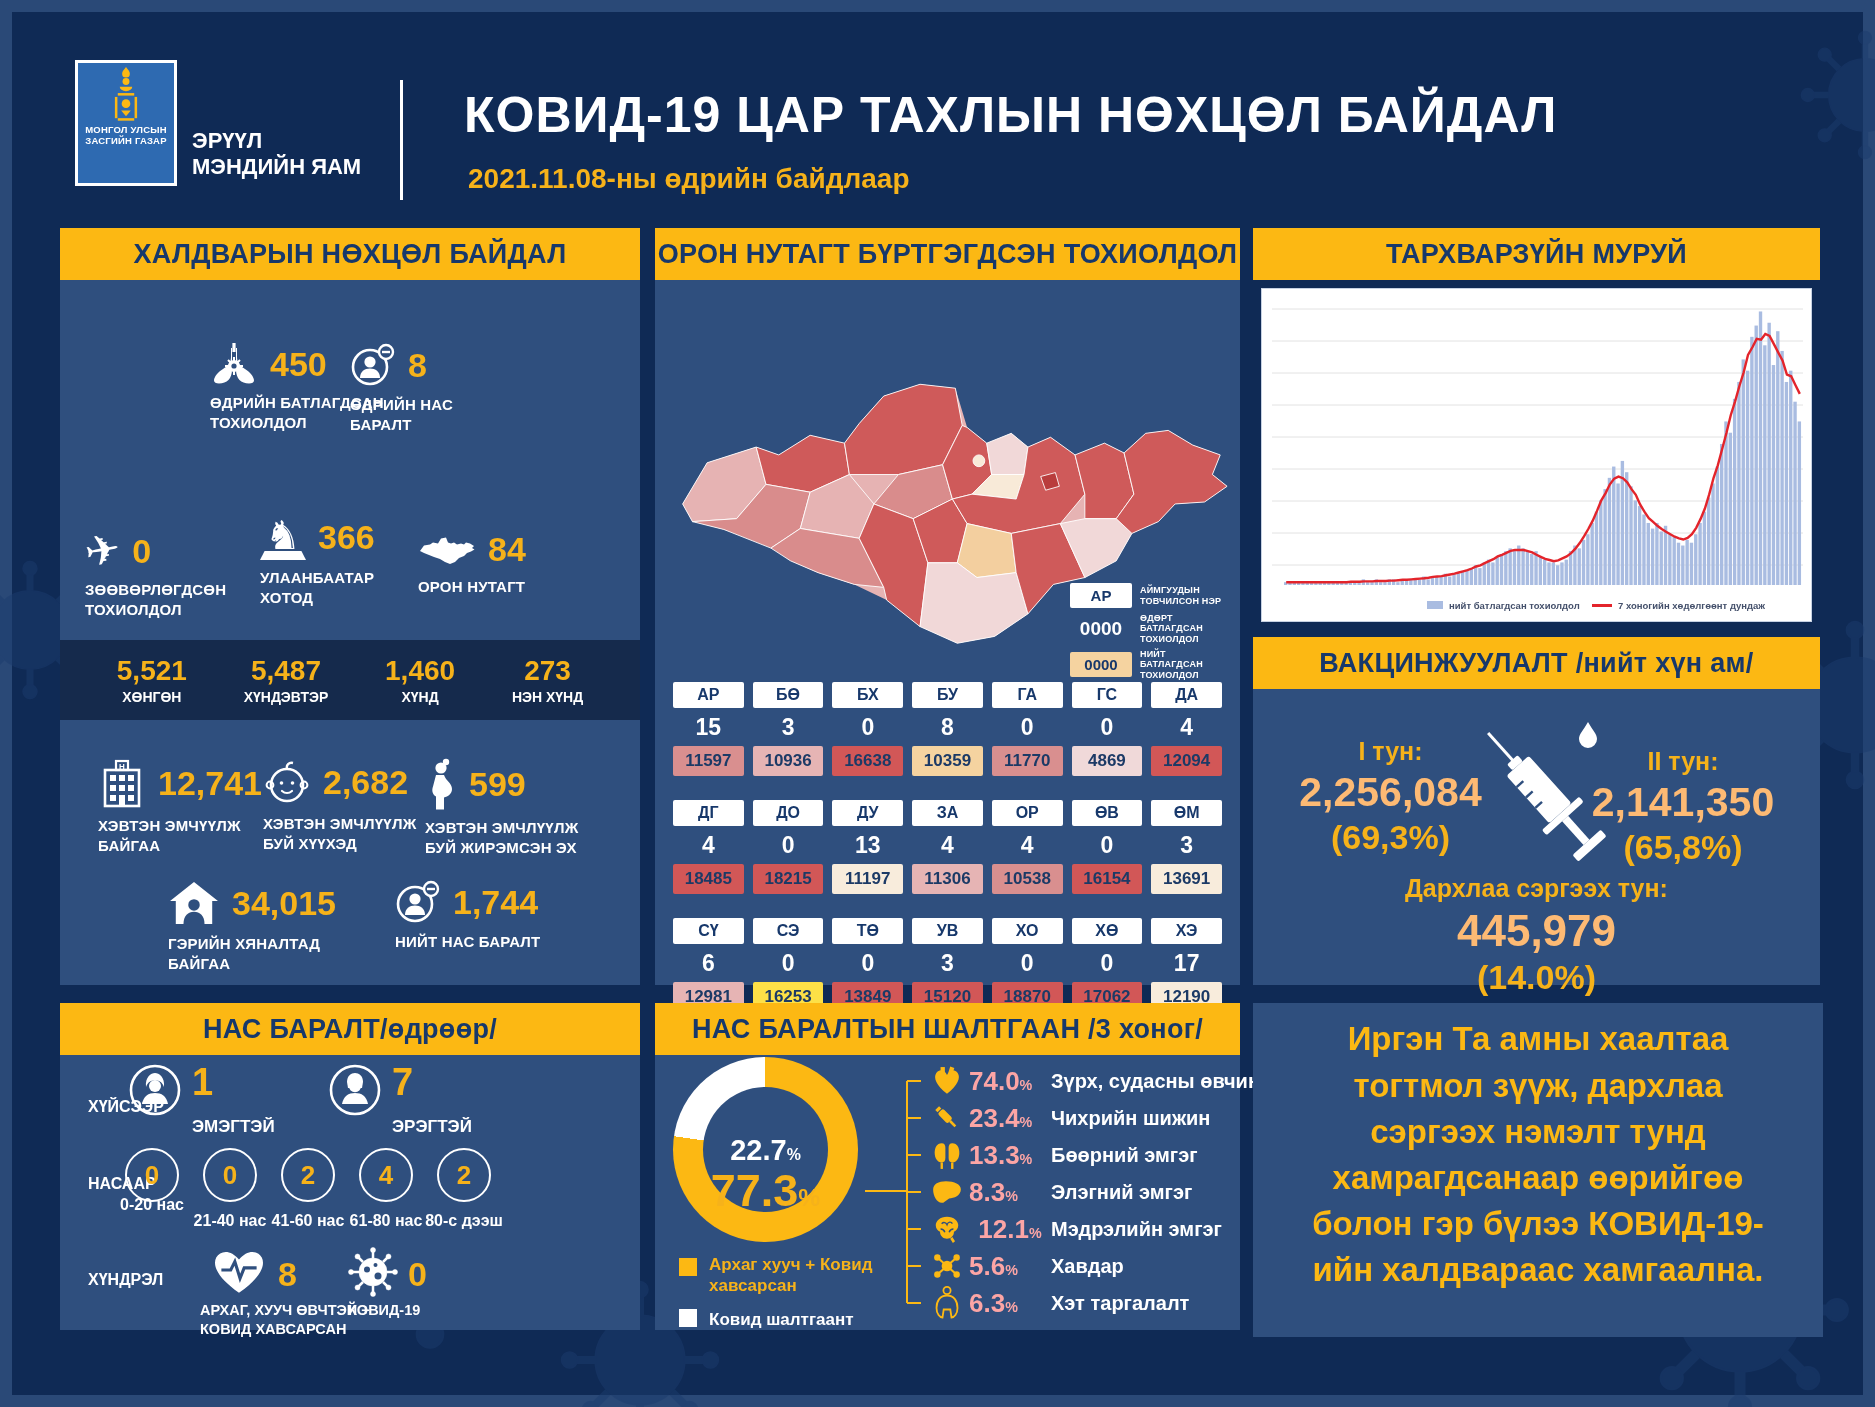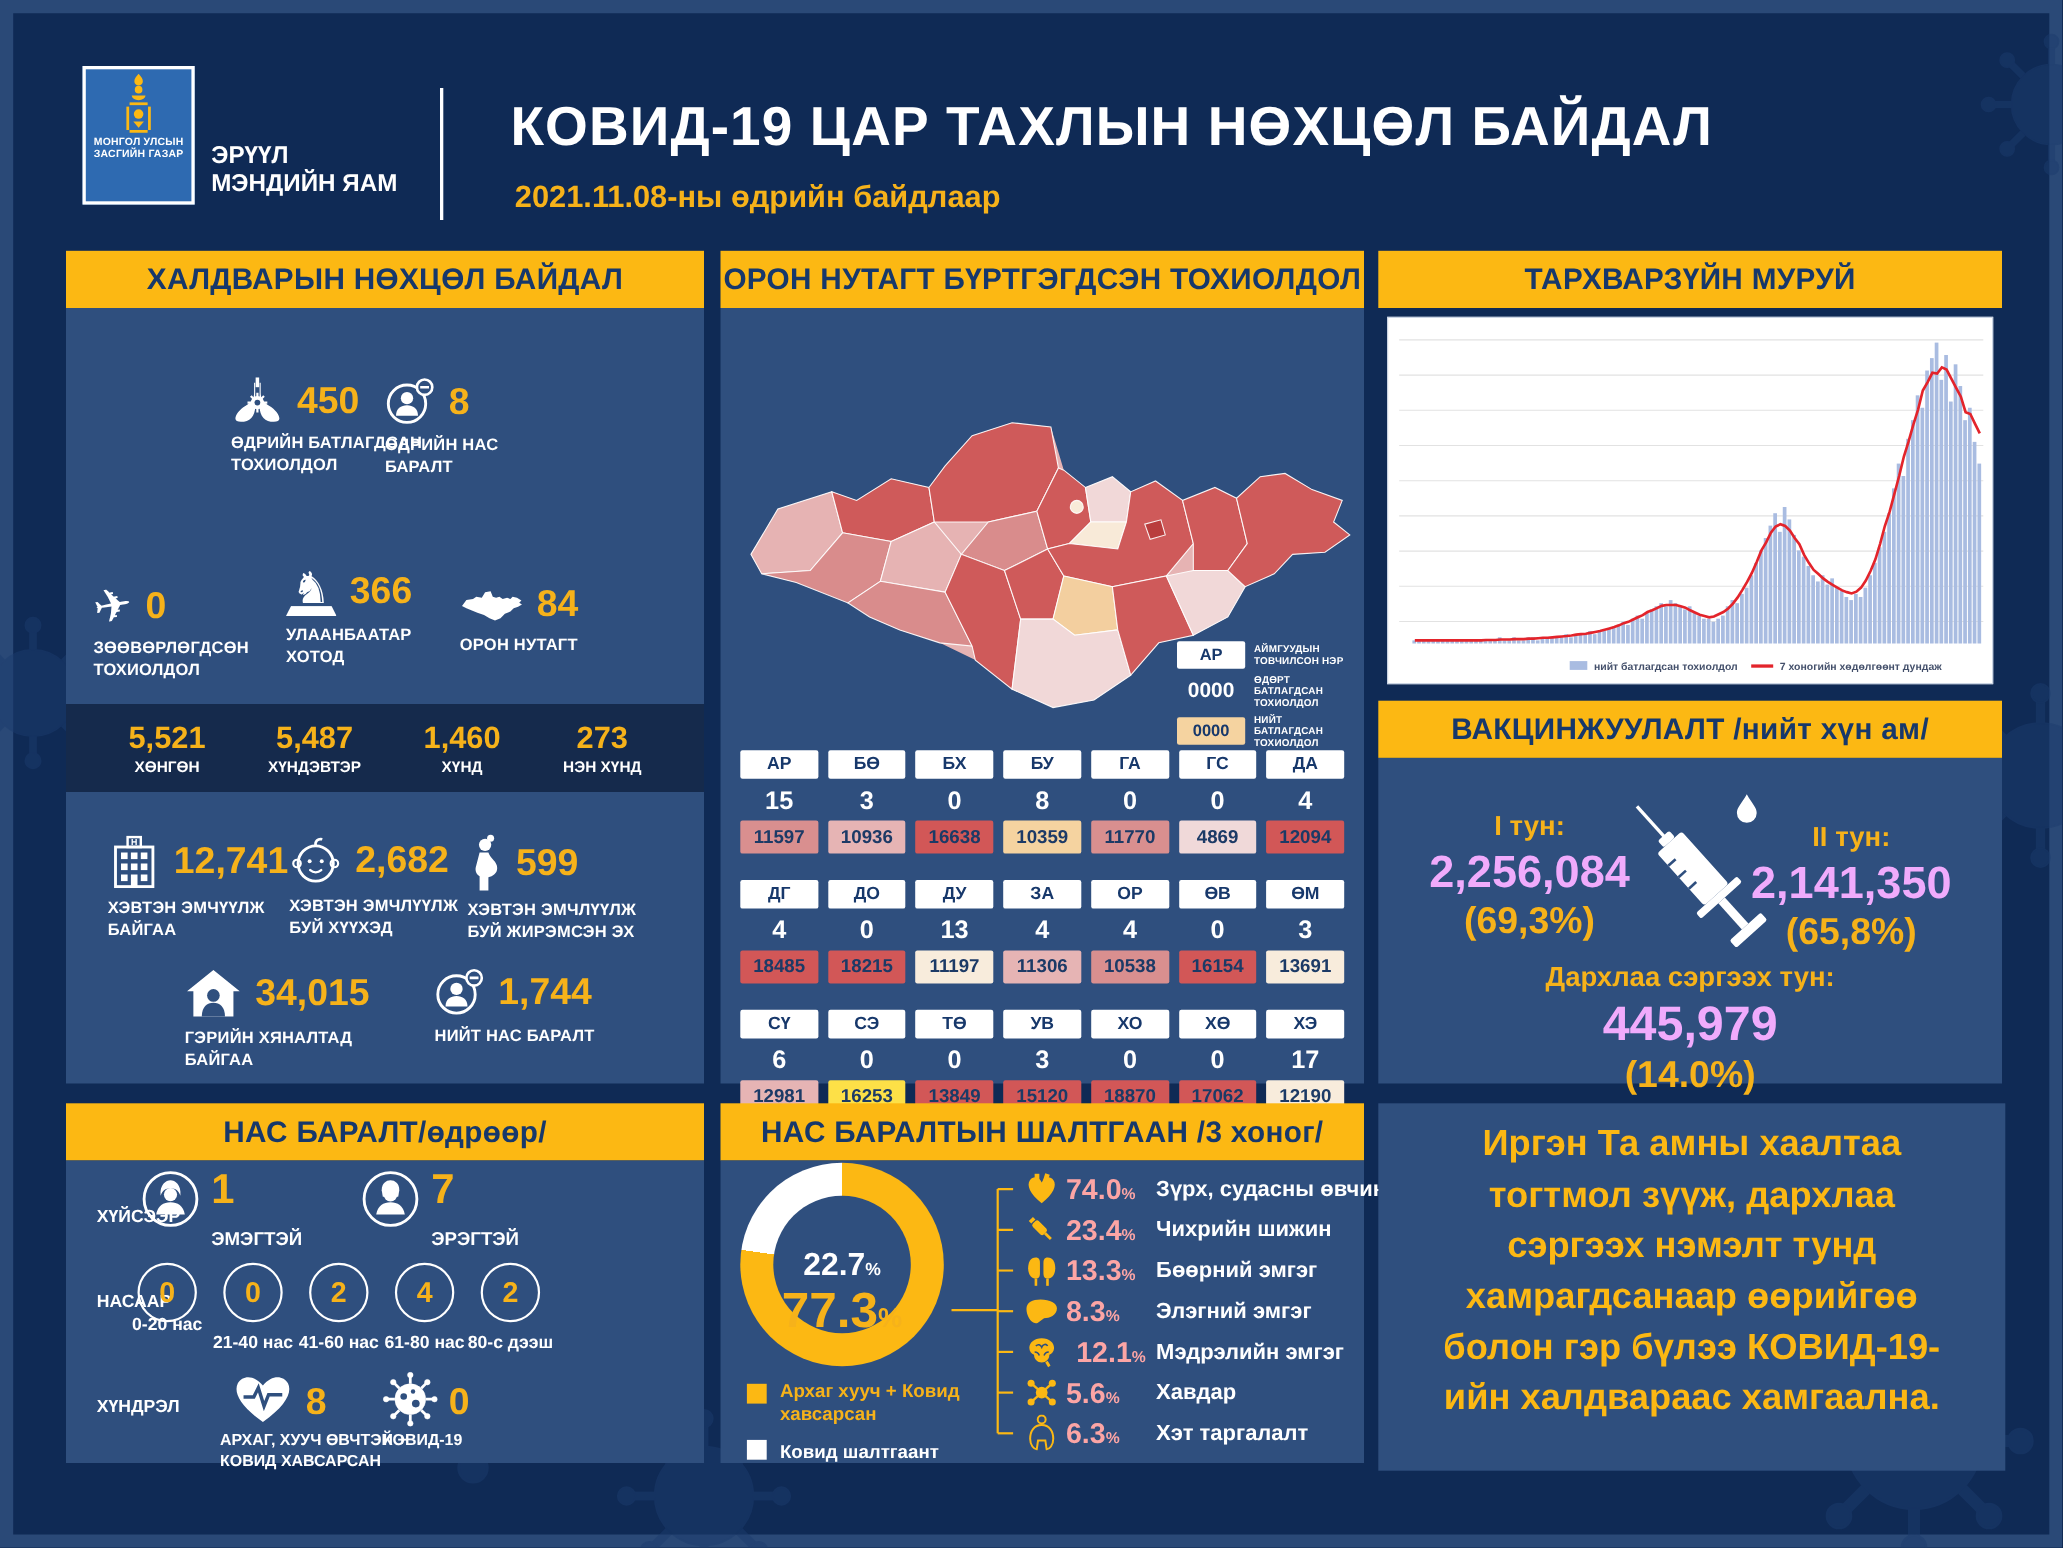--- a/index.html
+++ b/index.html
@@ -56,21 +56,21 @@
   .prov-cell{display:flex;flex-direction:column;gap:5px;}
   .prov-abbr{background:#fff;color:#17386b;height:26px;border-radius:2px;
     display:flex;align-items:center;justify-content:center;font-size:16px;}
   .prov-daily{color:#fff;font-size:23px;text-align:center;height:28px;line-height:28px;}
   .prov-total{color:#1c3a66;height:30px;border-radius:2px;display:flex;align-items:center;justify-content:center;font-size:17px;}
   
   .chartbox{position:absolute;left:8px;top:60px;width:551px;height:334px;background:#fff;border:1px solid #c6d1e2;}
   
   .dose{position:absolute;text-align:center;}
   .dose-label{color:#f6b21a;font-size:25px;}
-  .dose-value{color:#f0abfc;font-size:41px;margin-top:3px;white-space:nowrap;}
+  .dose-value{color:#fdba74;font-size:41px;margin-top:3px;white-space:nowrap;}
   .dose-pct{color:#f6b21a;font-size:34px;margin-top:2px;}
   
   .sec-label{position:absolute;font-size:16px;color:#fff;}
   .gender{position:absolute;display:flex;align-items:flex-start;gap:10px;}
   .gender-num{color:#f6b21a;font-size:38px;line-height:1;}
   .gender-label{font-size:17px;margin-top:16px;}
   .age-circle{position:absolute;width:54px;height:54px;border:2.5px solid #fff;border-radius:50%;
     display:flex;align-items:center;justify-content:center;color:#f6b21a;font-size:26px;}
   .age-label{position:absolute;width:90px;text-align:center;font-size:16px;line-height:1.25;}
   .comorb-num{position:absolute;color:#f6b21a;font-size:34px;}

